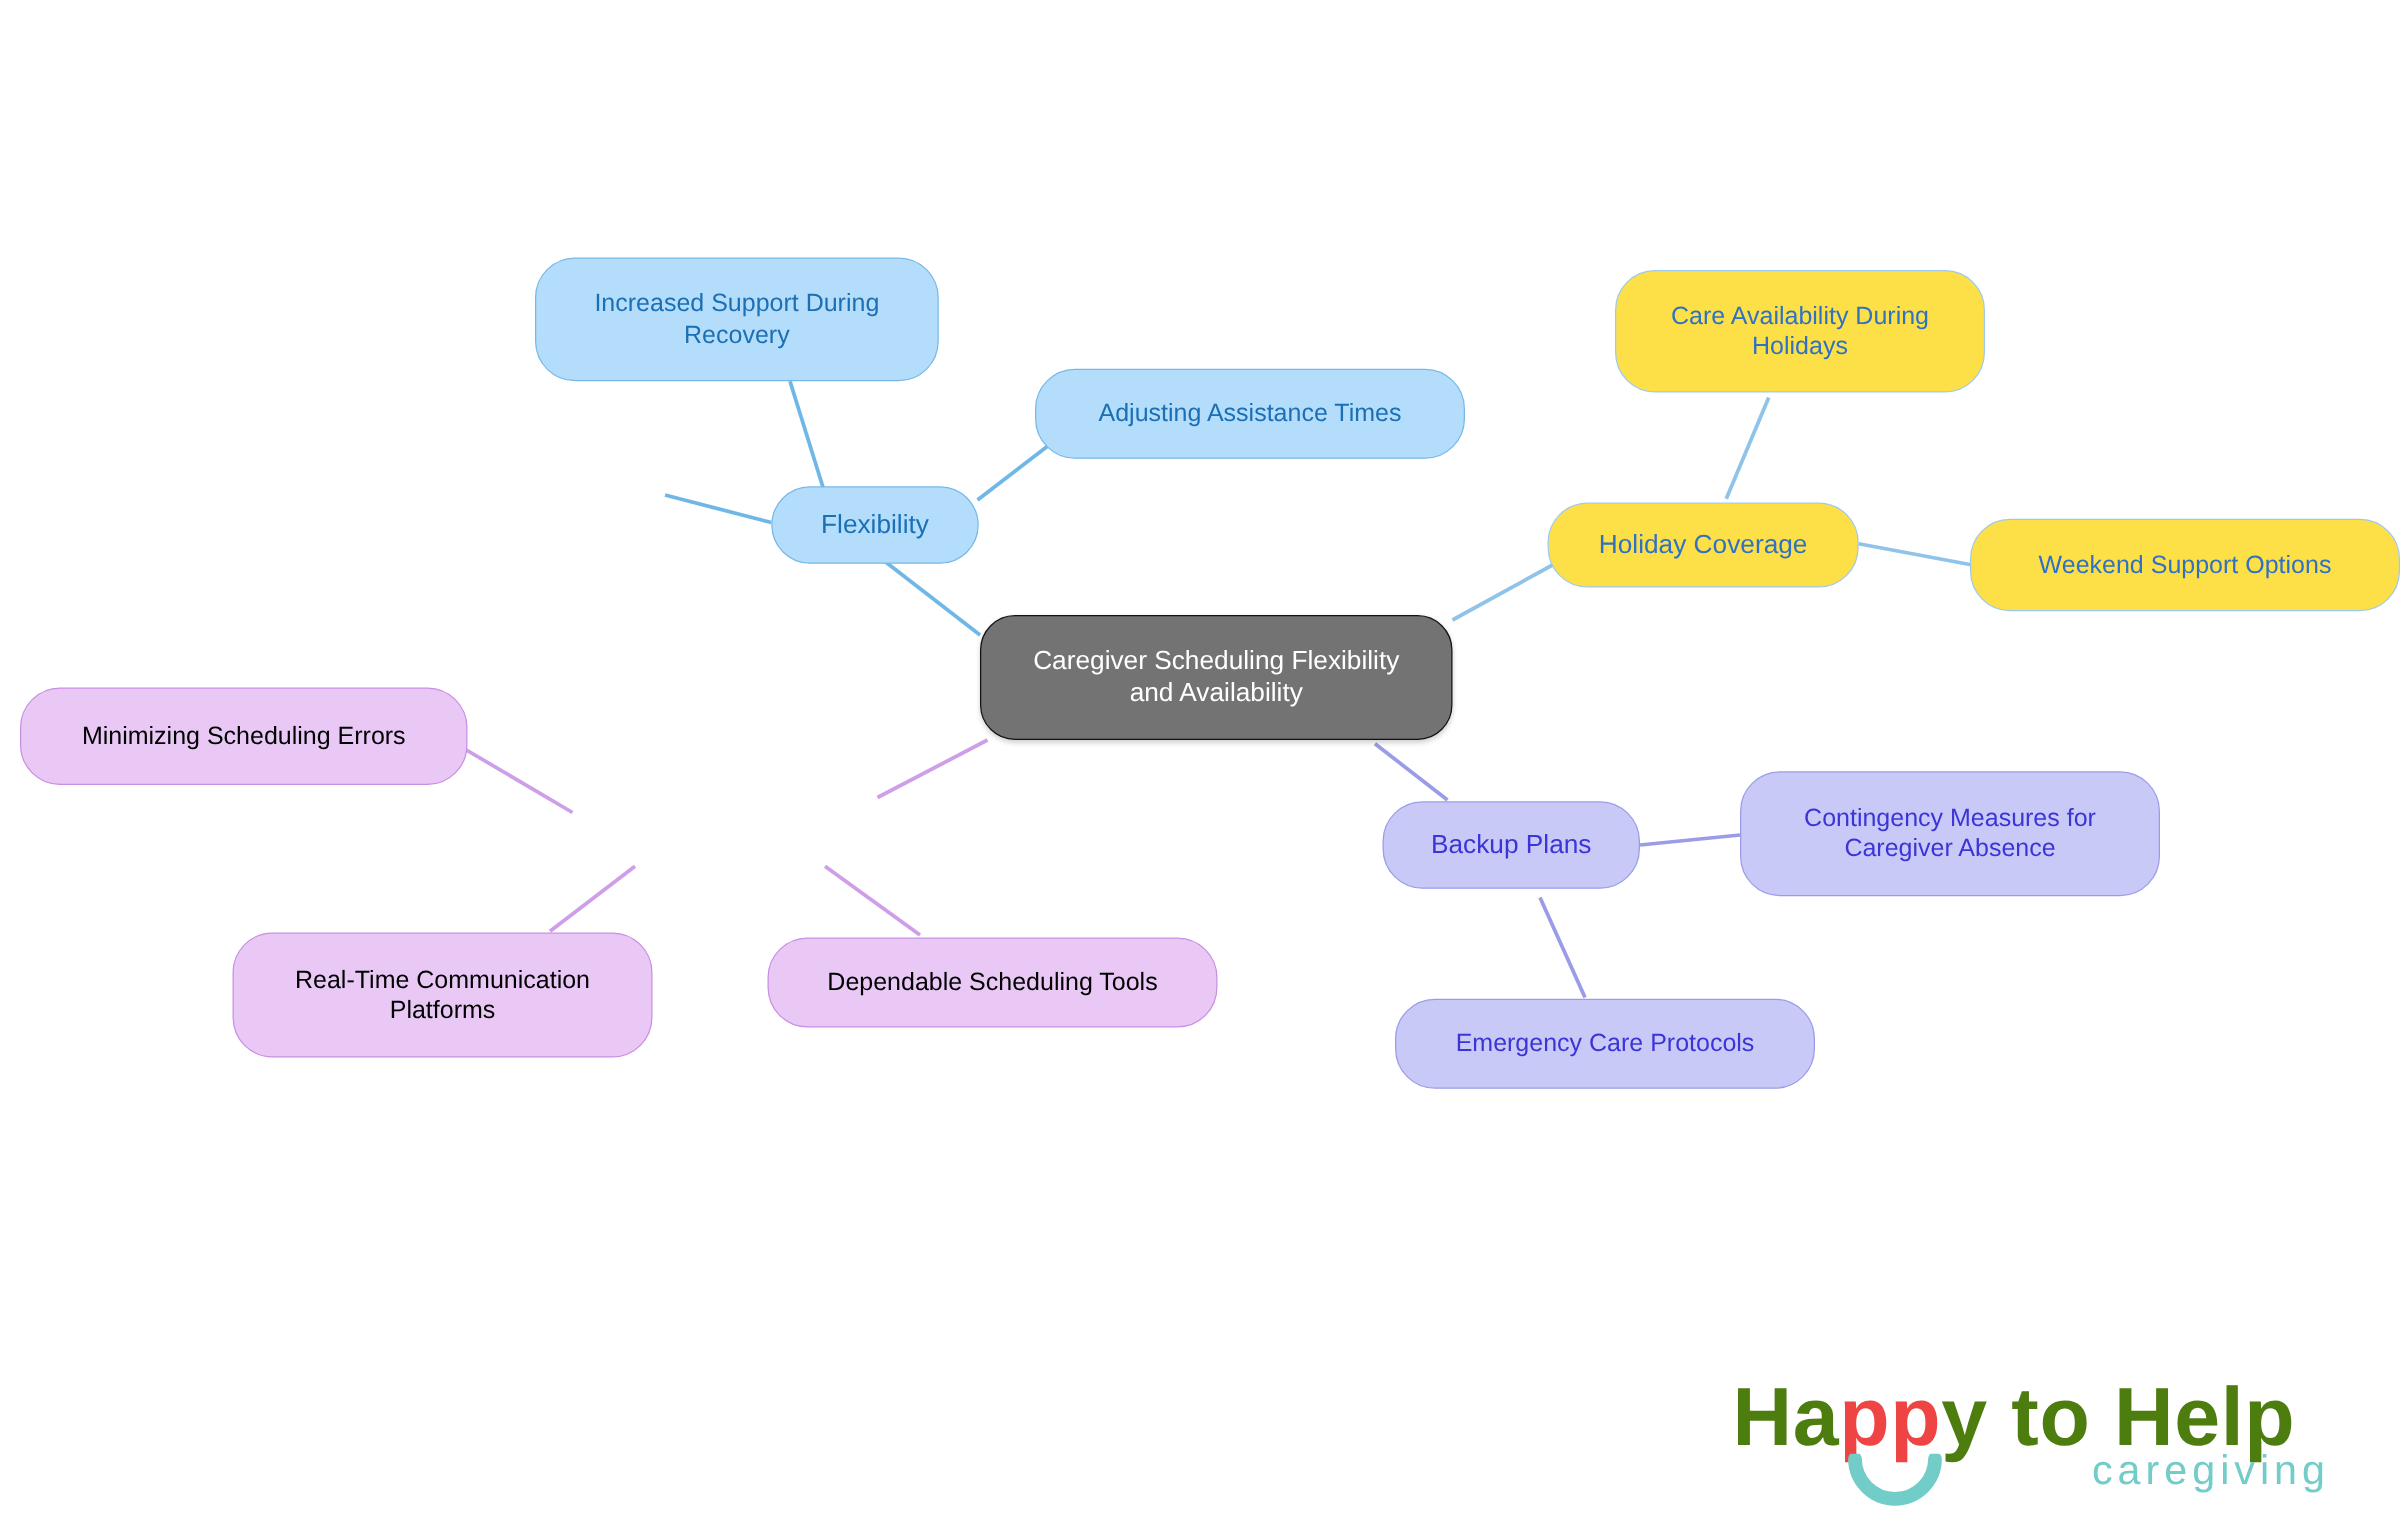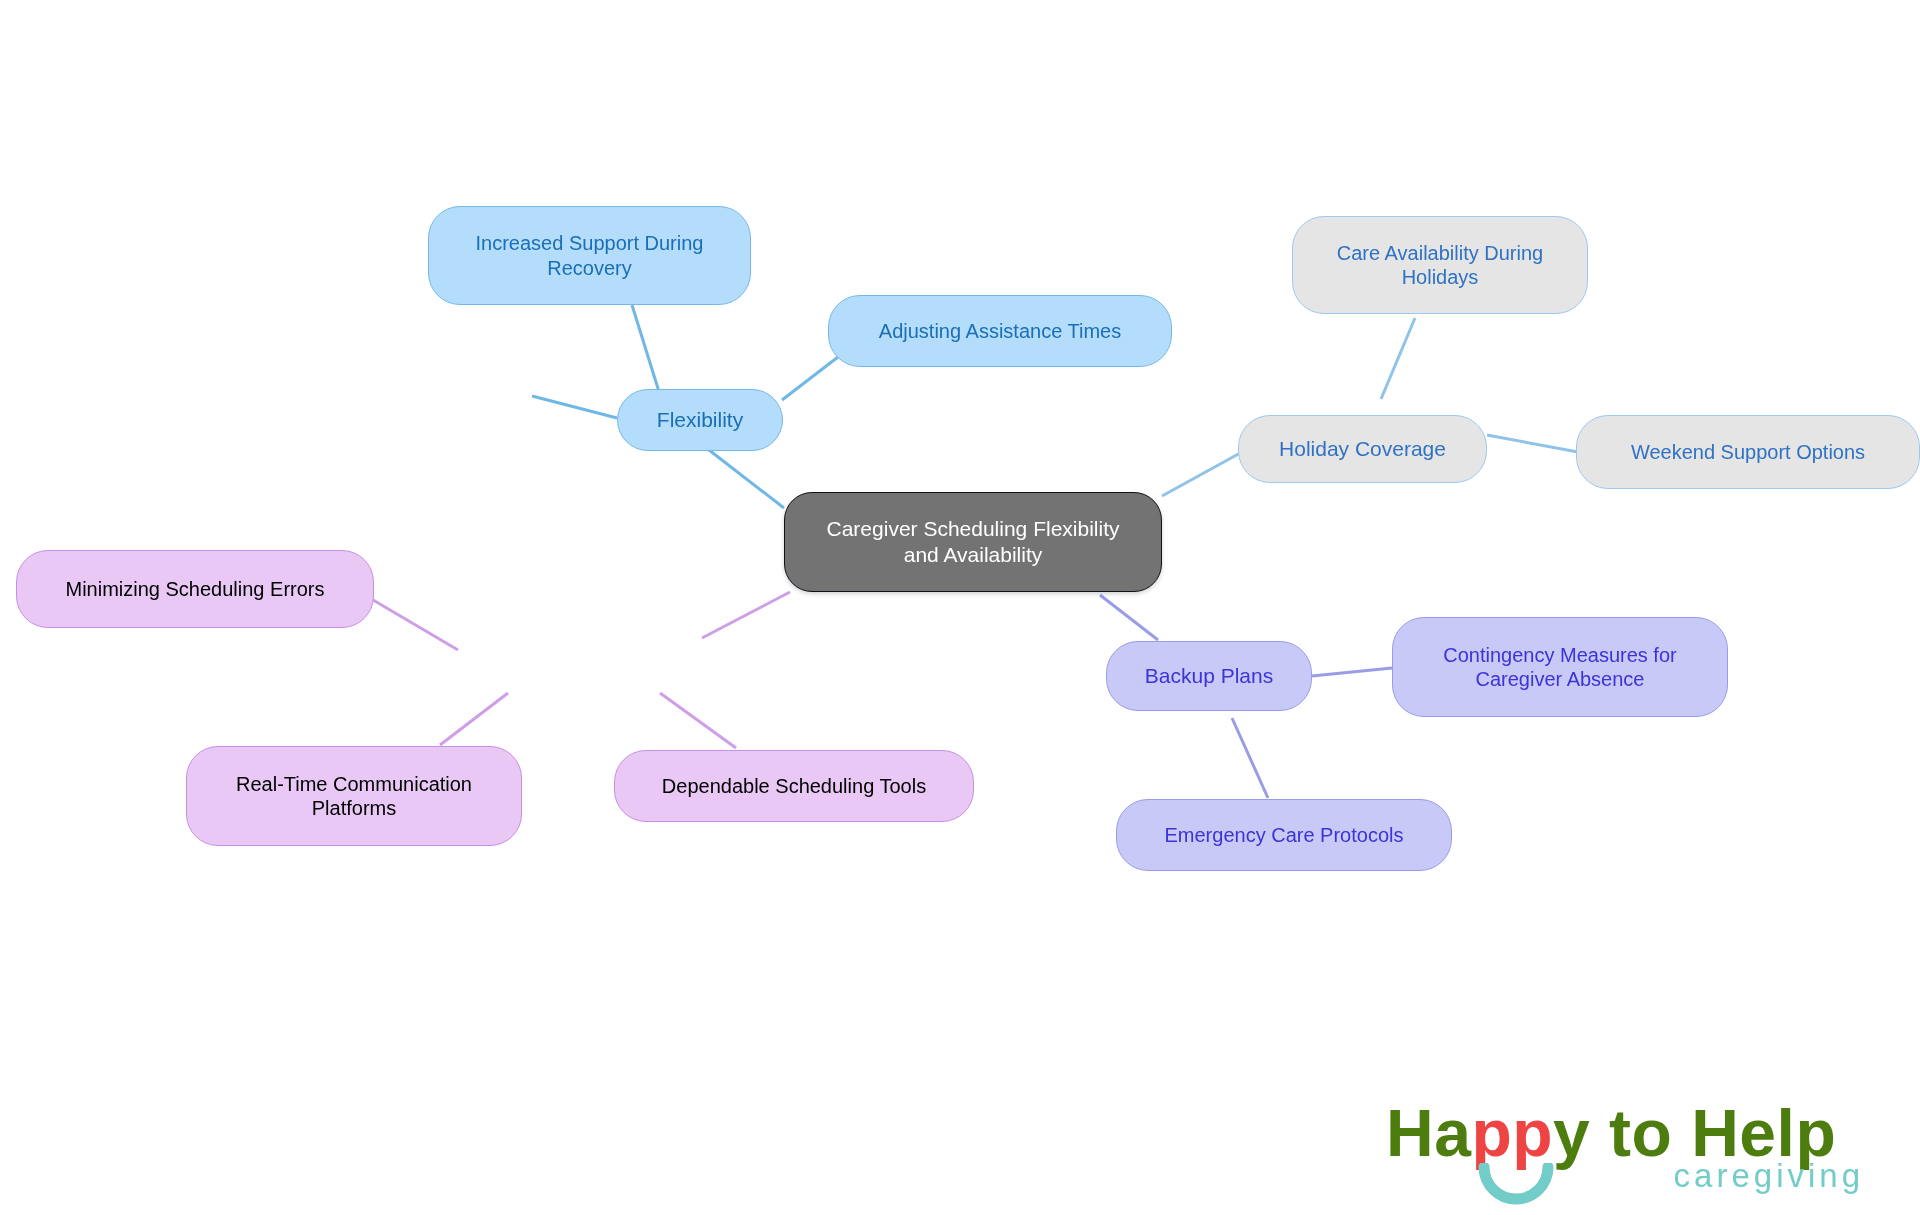--- a/index.html
+++ b/index.html
@@ -38,21 +38,21 @@
   }
   .node-central {
     background: #737373;
     border-color: #0f1319;
     color: #ffffff;
     font-size: 21px;
     border-radius: 28px;
     box-shadow: 0 2px 4px rgba(0,0,0,0.18);
   }
   .t-blue-mid   { background:#b4ddfb; border-color:#76b9e8; color:#1a6fb5; }
-  .t-blue-light { background:#e5e5e5; border-color:#9ec9ef; color:#2f72c4; }
+  .t-blue-light { background:#fde047; border-color:#9ec9ef; color:#2f72c4; }
   .t-orchid     { background:#e9c8f6; border-color:#c98fe3; color:#000000; }
   .t-peri       { background:#c8c9f7; border-color:#9a9ce8; color:#3b34d6; }
 
   .fs-20 { font-size: 20px; }
   .fs-21 { font-size: 21px; }
 
   
   #logo {
     position: absolute;
     left: 1386px;
@@ -124,21 +124,21 @@
 and Availability</div>
 
   <div class="node t-blue-mid fs-21" style="left:617px; top:389px; width:166px; height:62px;">Flexibility</div>
 
   <div class="node t-blue-mid fs-20" style="left:428px; top:206px; width:323px; height:99px;">Increased Support During
 Recovery</div>
 
 
   <div class="node t-blue-mid fs-20" style="left:828px; top:295px; width:344px; height:72px;">Adjusting Assistance Times</div>
 
-  <div class="node t-blue-light fs-21" style="left:1238px; top:402px; width:249px; height:68px;margin-top:13px;">Holiday Coverage</div>
+  <div class="node t-blue-light fs-21" style="left:1238px; top:402px; width:249px; height:68px;">Holiday Coverage</div>
 
   <div class="node t-blue-light fs-20" style="left:1292px; top:216px; width:296px; height:98px;">Care Availability During
 Holidays</div>
 
   <div class="node t-blue-light fs-20" style="left:1576px; top:415px; width:344px; height:74px;">Weekend Support Options</div>
 
 
   <div class="node t-orchid fs-20" style="left:16px; top:550px; width:358px; height:78px;">Minimizing Scheduling Errors</div>
 
   <div class="node t-orchid fs-20" style="left:186px; top:746px; width:336px; height:100px;">Real-Time Communication

